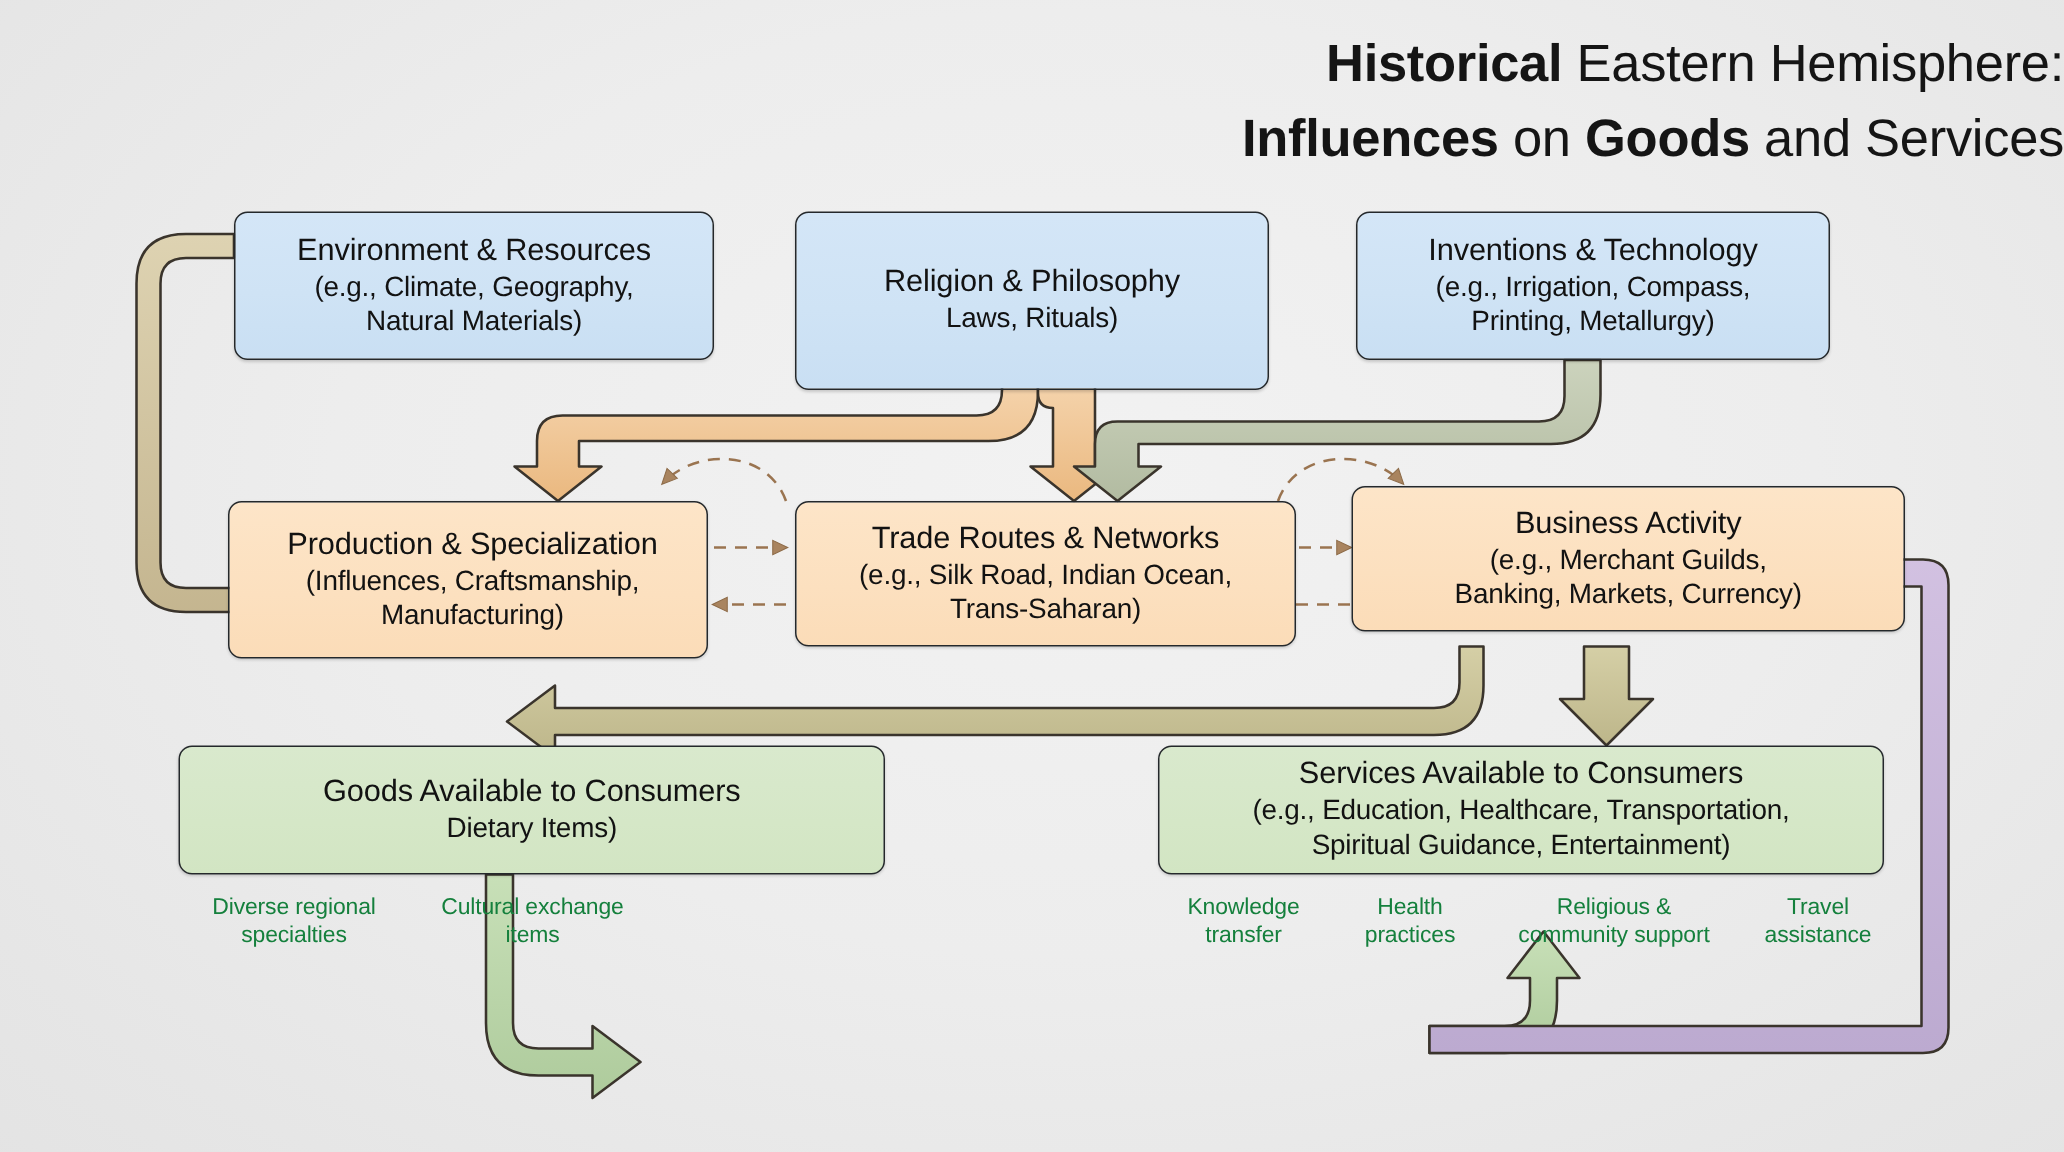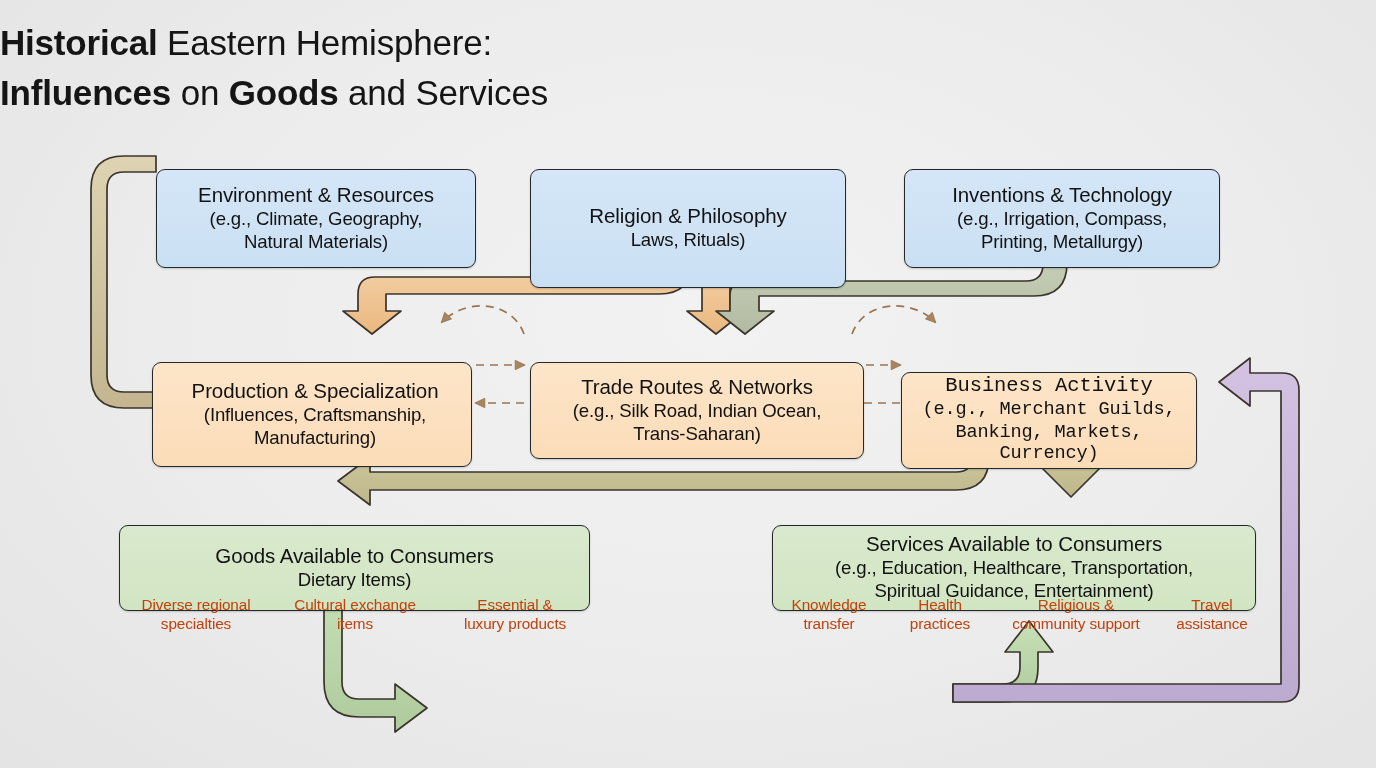--- a/index.html
+++ b/index.html
@@ -8,44 +8,43 @@
     background:
       radial-gradient(ellipse 1100px 700px at 52% 42%, #f2f2f2 0%, #ededed 45%, #e6e6e6 78%, #e2e2e2 100%);
     font-family:"Liberation Sans", sans-serif;
     color:#121212;
     position:relative;
   }
   #stage{position:absolute;inset:0;}
   svg.diagram{position:absolute;left:0;top:0;width:1376px;height:768px;}
 
   .title{
-    position:absolute;left:0;top:18px;width:1376px;text-align:left;
+    position:absolute;left:0;top:18px;width:1376px;text-align:right;
     font-size:35px;line-height:1.44;color:#151515;letter-spacing:-0.2px;
   }
   .title .b{font-weight:700;}
   .title .r{font-weight:400;}
 
   .nodebox{
     position:absolute;box-sizing:border-box;
     border:1.6px solid #24282b;border-radius:9px;
     display:flex;flex-direction:column;align-items:center;justify-content:center;
     text-align:center;padding:5px 8px 7px;
     box-shadow:0 1px 2px rgba(0,0,0,0.17);
-    margin-top:28px;
   }
   .nodebox .hl{font-size:20.5px;line-height:1.18;letter-spacing:-0.1px;}
   .nodebox .sl{font-size:18.6px;line-height:1.17;letter-spacing:-0.15px;margin-top:1px;}
   .blue{background:linear-gradient(180deg,#d4e6f7 0%,#cfe3f5 55%,#c9dff3 100%);}
   .peach{background:linear-gradient(180deg,#fde5c8 0%,#fce0bf 60%,#fbdcb8 100%);}
   .green{background:linear-gradient(180deg,#d9e9cd 0%,#d5e7c7 60%,#d2e5c3 100%);}
   .purple{background:linear-gradient(180deg,#ddd2ed 0%,#d8cce9 60%,#d5c8e7 100%);}
 
   .caption{
     position:absolute;text-align:center;font-size:15.3px;line-height:1.22;
-    color:#c2410c;letter-spacing:-0.1px;
+    color:#15803d;letter-spacing:-0.1px;
   }
 </style>
 </head>
 <body>
 
 <div id="stage">
 
   <div class="title">
     <div>
       <span class="b">Historical</span><span class="r"> Eastern Hemisphere:</span>
@@ -238,21 +237,21 @@
     <div class="sl">(Influences, Craftsmanship,</div>
     <div class="sl">Manufacturing)</div>
   </div>
 
   <div class="nodebox peach" style="left:530px;top:334px;width:334px;height:97px;">
     <div class="hl">Trade Routes &amp; Networks</div>
     <div class="sl">(e.g., Silk Road, Indian Ocean,</div>
     <div class="sl">Trans-Saharan)</div>
   </div>
 
-  <div class="nodebox peach" style="left:901px;top:344px;width:296px;height:97px;font-family:Liberation Mono, monospace;">
+  <div class="nodebox peach" style="left:901px;top:324px;width:369px;height:97px;">
     <div class="hl">Business Activity</div>
     <div class="sl">(e.g., Merchant Guilds,</div>
     <div class="sl">Banking, Markets, Currency)</div>
   </div>
 
   <div class="nodebox green" style="left:119px;top:497px;width:471px;height:86px;">
     <div class="hl">Goods Available to Consumers</div>
     <div class="sl">Dietary Items)</div>
   </div>
 
@@ -264,24 +263,20 @@
 
 
   <div class="caption" style="left:120px;top:596px;width:152px;">
     <div>Diverse regional</div>
     <div>specialties</div>
   </div>
   <div class="caption" style="left:277px;top:596px;width:156px;">
     <div>Cultural exchange</div>
     <div>items</div>
   </div>
-  <div class="caption" style="left:440px;top:596px;width:150px;">
-    <div>Essential &amp;</div>
-    <div>luxury products</div>
-  </div>
 
   <div class="caption" style="left:764px;top:596px;width:130px;">
     <div>Knowledge</div>
     <div>transfer</div>
   </div>
   <div class="caption" style="left:885px;top:596px;width:110px;">
     <div>Health</div>
     <div>practices</div>
   </div>
   <div class="caption" style="left:991px;top:596px;width:170px;">

